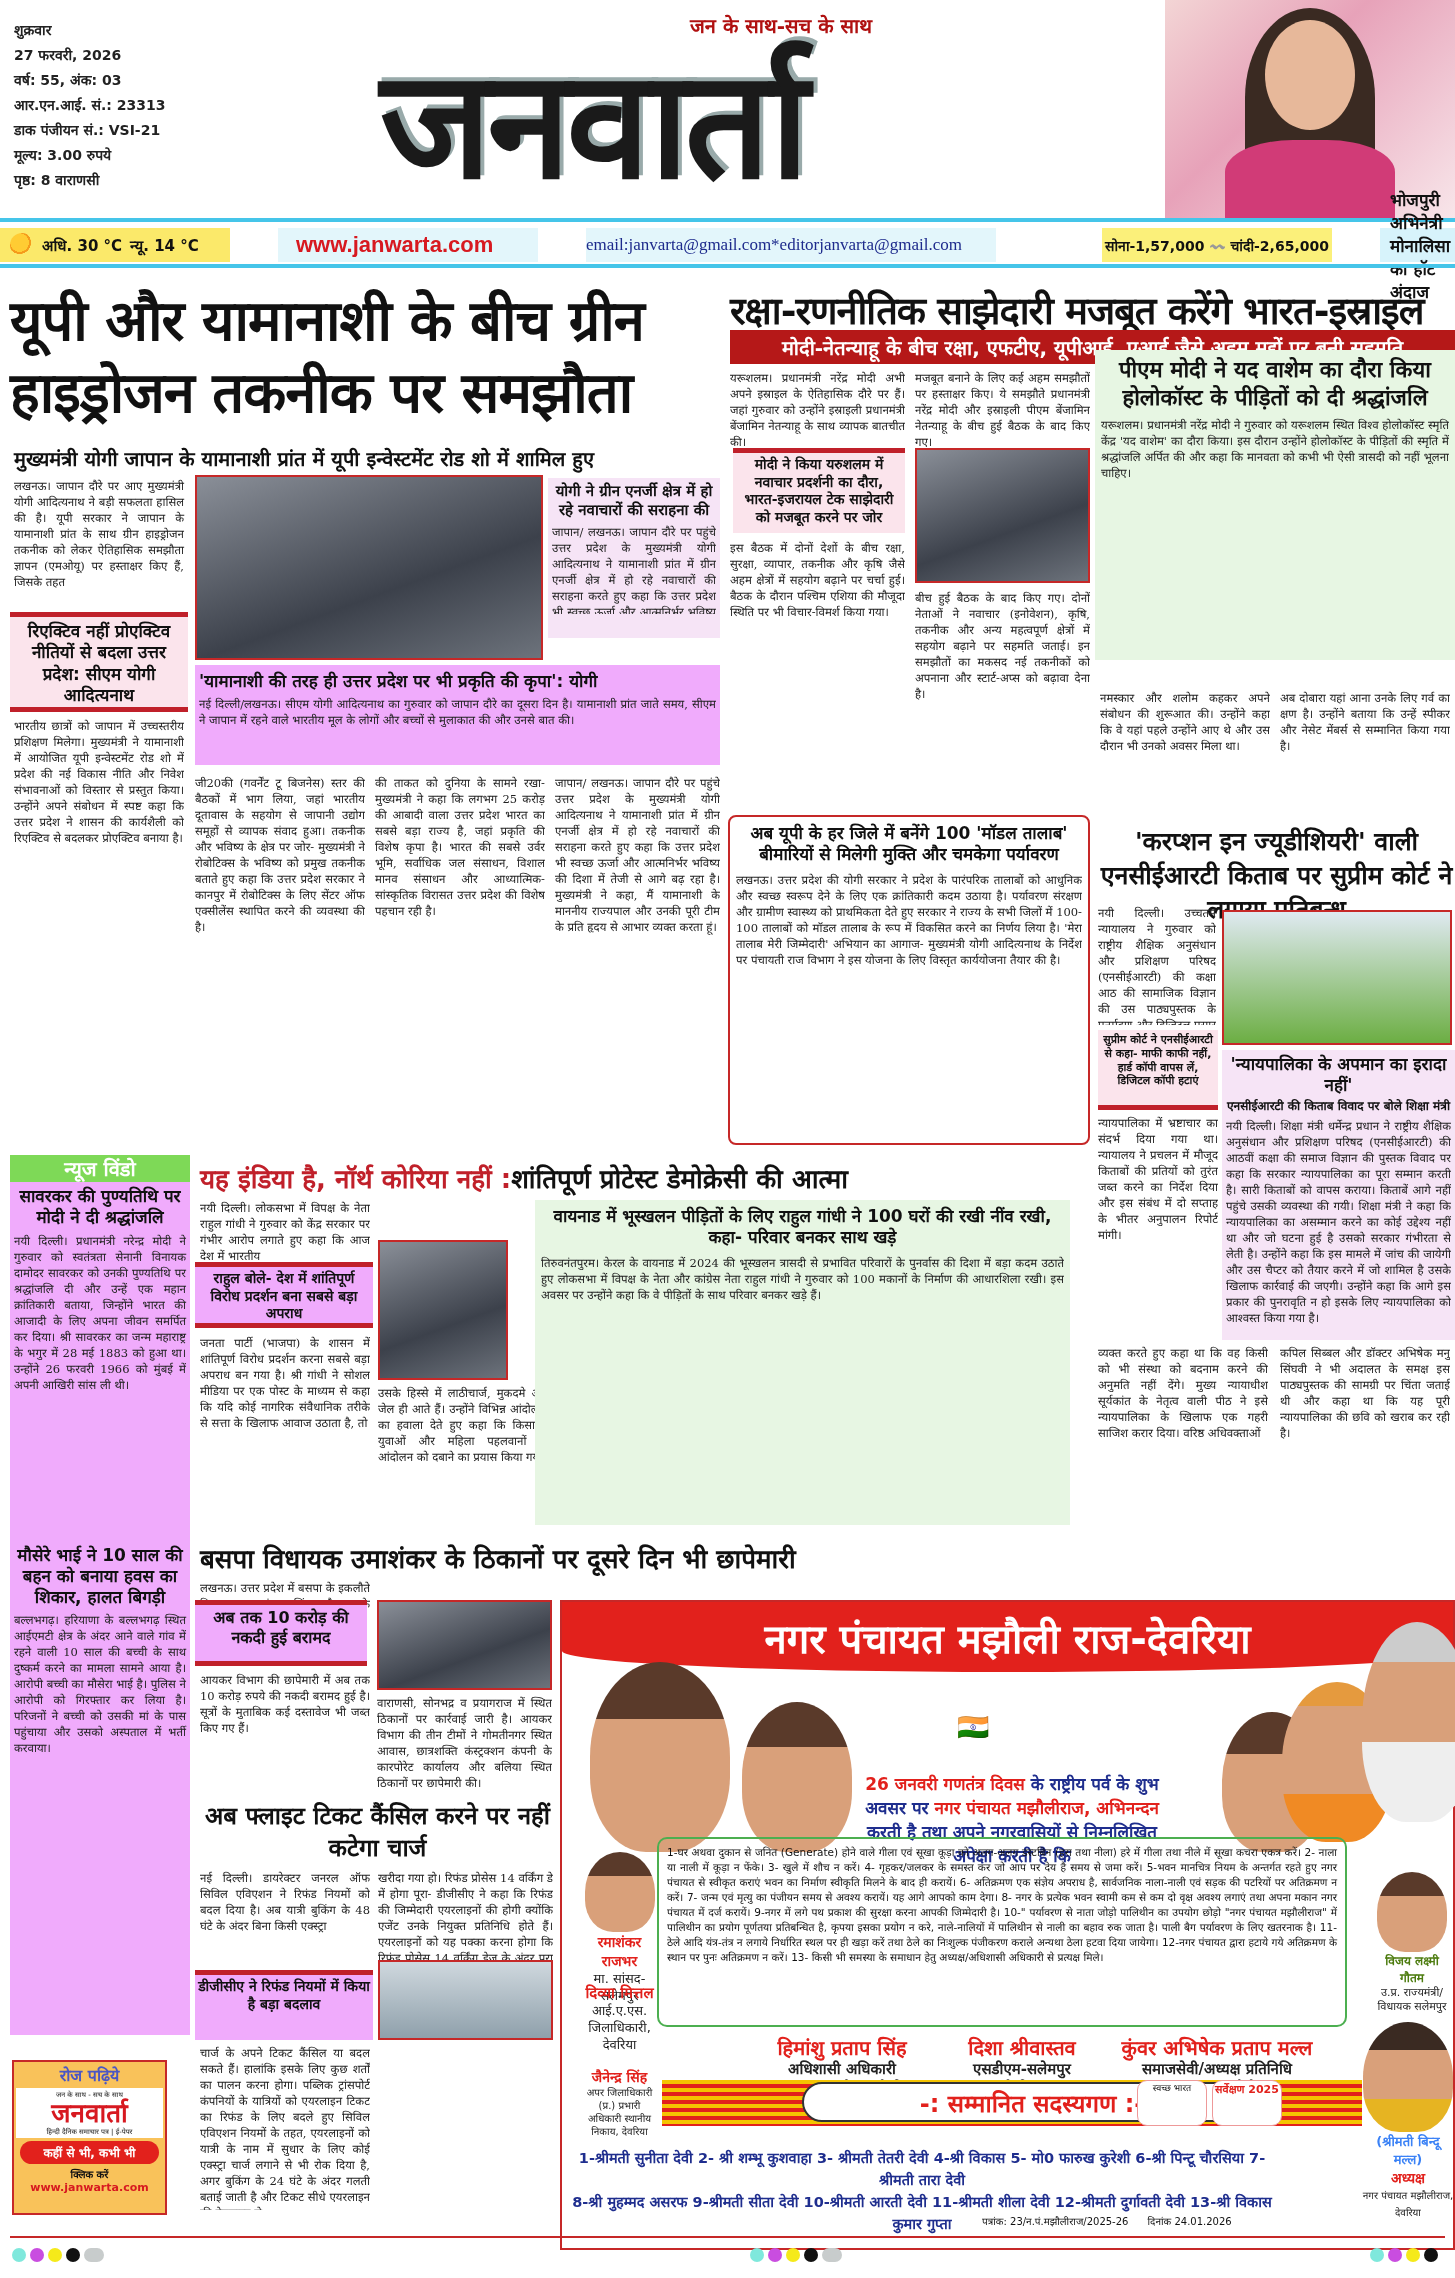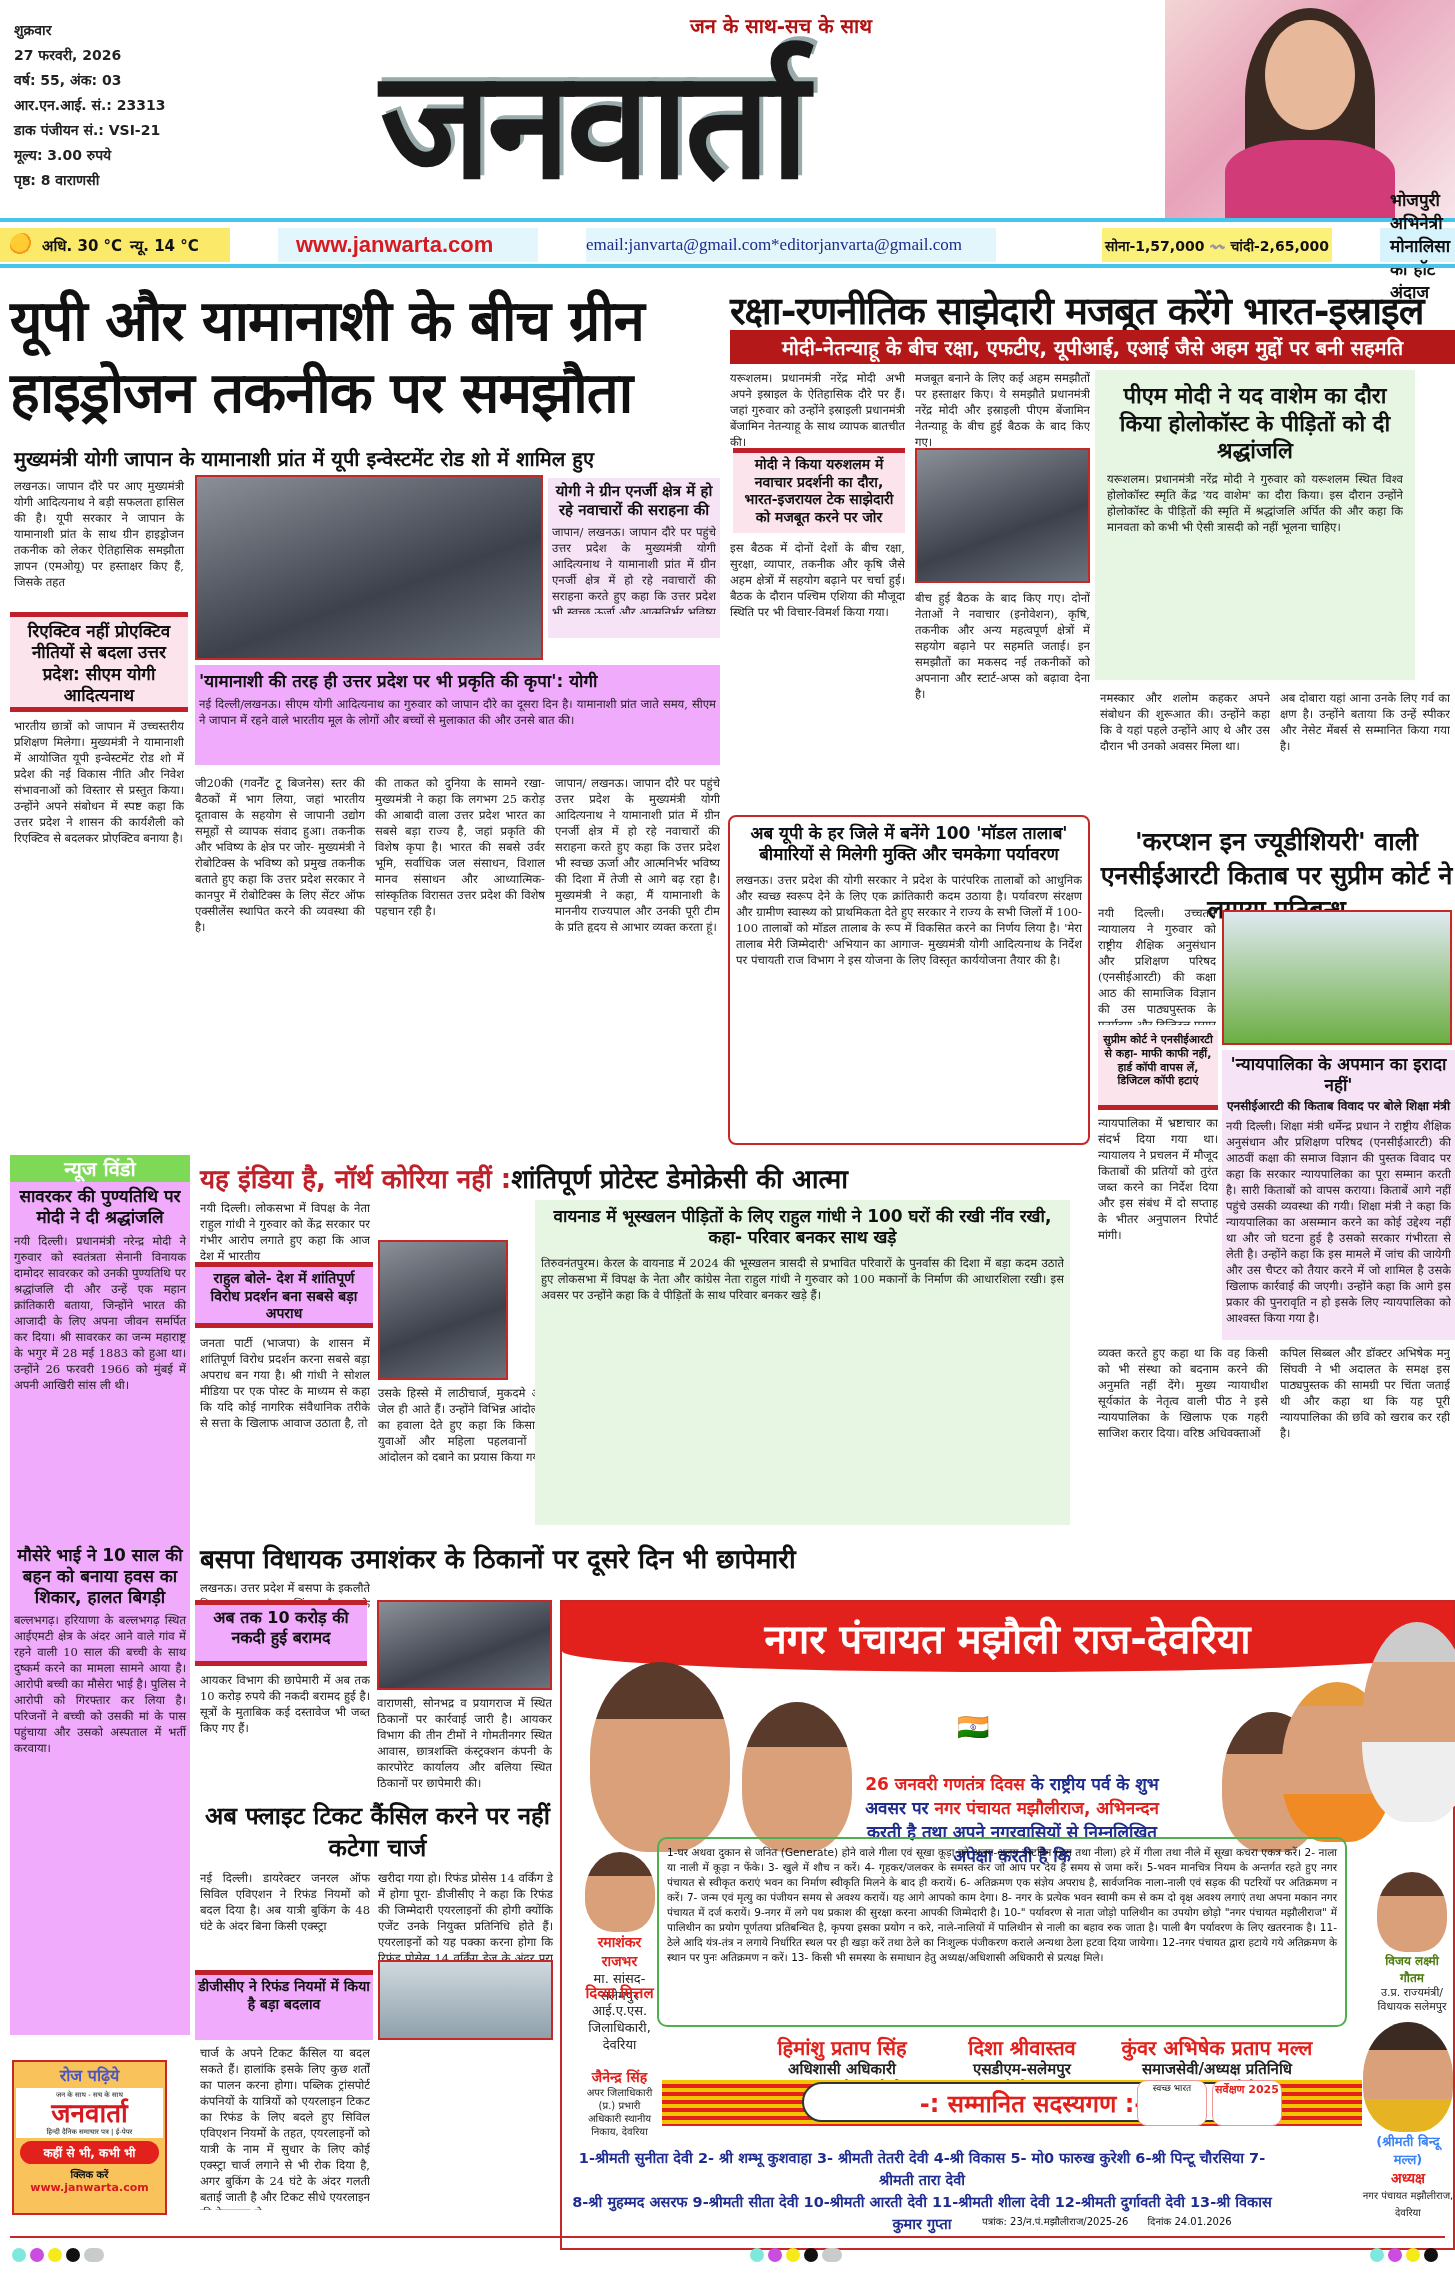--- a/index.html
+++ b/index.html
@@ -116,21 +116,21 @@
 <div class="abs banner-red">मोदी-नेतन्याहू के बीच रक्षा, एफटीए, यूपीआई, एआई जैसे अहम मुद्दों पर बनी सहमति</div>
 <div class="abs col-text" style="left:730px;top:370px;width:175px;height:80px;overflow:hidden;">यरूशलम। प्रधानमंत्री नरेंद्र मोदी अभी अपने इस्राइल के ऐतिहासिक दौरे पर हैं। जहां गुरुवार को उन्होंने इस्राइली प्रधानमंत्री बेंजामिन नेतन्याहू के साथ व्यापक बातचीत की।</div>
 <div class="abs col-text" style="left:915px;top:370px;width:175px;height:80px;overflow:hidden;">मजबूत बनाने के लिए कई अहम समझौतों पर हस्ताक्षर किए। ये समझौते प्रधानमंत्री नरेंद्र मोदी और इस्राइली पीएम बेंजामिन नेतन्याहू के बीच हुई बैठक के बाद किए गए।</div>
 <div class="abs box-pink redline-top" style="left:733px;top:448px;width:172px;height:85px;padding:3px;">
   <div class="sub-head" style="font-size:14px;">मोदी ने किया यरुशलम में नवाचार प्रदर्शनी का दौरा, भारत-इजरायल टेक साझेदारी को मजबूत करने पर जोर</div>
 </div>
 <div class="abs photo" style="left:915px;top:448px;width:175px;height:135px;"></div>
 <div class="abs col-text" style="left:730px;top:540px;width:175px;height:270px;overflow:hidden;">इस बैठक में दोनों देशों के बीच रक्षा, सुरक्षा, व्यापार, तकनीक और कृषि जैसे अहम क्षेत्रों में सहयोग बढ़ाने पर चर्चा हुई। बैठक के दौरान पश्चिम एशिया की मौजूदा स्थिति पर भी विचार-विमर्श किया गया।</div>
 <div class="abs col-text" style="left:915px;top:590px;width:175px;height:220px;overflow:hidden;">बीच हुई बैठक के बाद किए गए। दोनों नेताओं ने नवाचार (इनोवेशन), कृषि, तकनीक और अन्य महत्वपूर्ण क्षेत्रों में सहयोग बढ़ाने पर सहमति जताई। इन समझौतों का मकसद नई तकनीकों को अपनाना और स्टार्ट-अप्स को बढ़ावा देना है।</div>
 
-<div class="abs box-green" style="left:1095px;top:370px;width:320px;height:310px;padding:12px;">
+<div class="abs box-green" style="left:1095px;top:350px;width:360px;height:310px;padding:6px;">
   <div class="sub-head" style="font-size:22px;">पीएम मोदी ने यद वाशेम का दौरा किया होलोकॉस्ट के पीड़ितों को दी श्रद्धांजलि</div>
   <div class="col-text" style="margin-top:6px;height:210px;overflow:hidden;">यरूशलम। प्रधानमंत्री नरेंद्र मोदी ने गुरुवार को यरूशलम स्थित विश्व होलोकॉस्ट स्मृति केंद्र 'यद वाशेम' का दौरा किया। इस दौरान उन्होंने होलोकॉस्ट के पीड़ितों की स्मृति में श्रद्धांजलि अर्पित की और कहा कि मानवता को कभी भी ऐसी त्रासदी को नहीं भूलना चाहिए।</div>
 </div>
 <div class="abs col-text" style="left:1100px;top:690px;width:170px;height:110px;overflow:hidden;">नमस्कार और शलोम कहकर अपने संबोधन की शुरूआत की। उन्होंने कहा कि वे यहां पहले उन्होंने आए थे और उस दौरान भी उनको अवसर मिला था।</div>
 <div class="abs col-text" style="left:1280px;top:690px;width:170px;height:110px;overflow:hidden;">अब दोबारा यहां आना उनके लिए गर्व का क्षण है। उन्होंने बताया कि उन्हें स्पीकर और नेसेट मेंबर्स से सम्मानित किया गया है।</div>
 
 <div class="abs" style="left:728px;top:815px;width:362px;height:330px;border:2px solid #c62828;border-radius:8px;padding:6px;">
   <div class="sub-head" style="font-size:17px;">अब यूपी के हर जिले में बनेंगे 100 'मॉडल तालाब' बीमारियों से मिलेगी मुक्ति और चमकेगा पर्यावरण</div>
   <div class="col-text" style="margin-top:6px;height:240px;overflow:hidden;">लखनऊ। उत्तर प्रदेश की योगी सरकार ने प्रदेश के पारंपरिक तालाबों को आधुनिक और स्वच्छ स्वरूप देने के लिए एक क्रांतिकारी कदम उठाया है। पर्यावरण संरक्षण और ग्रामीण स्वास्थ्य को प्राथमिकता देते हुए सरकार ने राज्य के सभी जिलों में 100-100 तालाबों को मॉडल तालाब के रूप में विकसित करने का निर्णय लिया है। 'मेरा तालाब मेरी जिम्मेदारी' अभियान का आगाज- मुख्यमंत्री योगी आदित्यनाथ के निर्देश पर पंचायती राज विभाग ने इस योजना के लिए विस्तृत कार्ययोजना तैयार की है।</div>
 </div>

